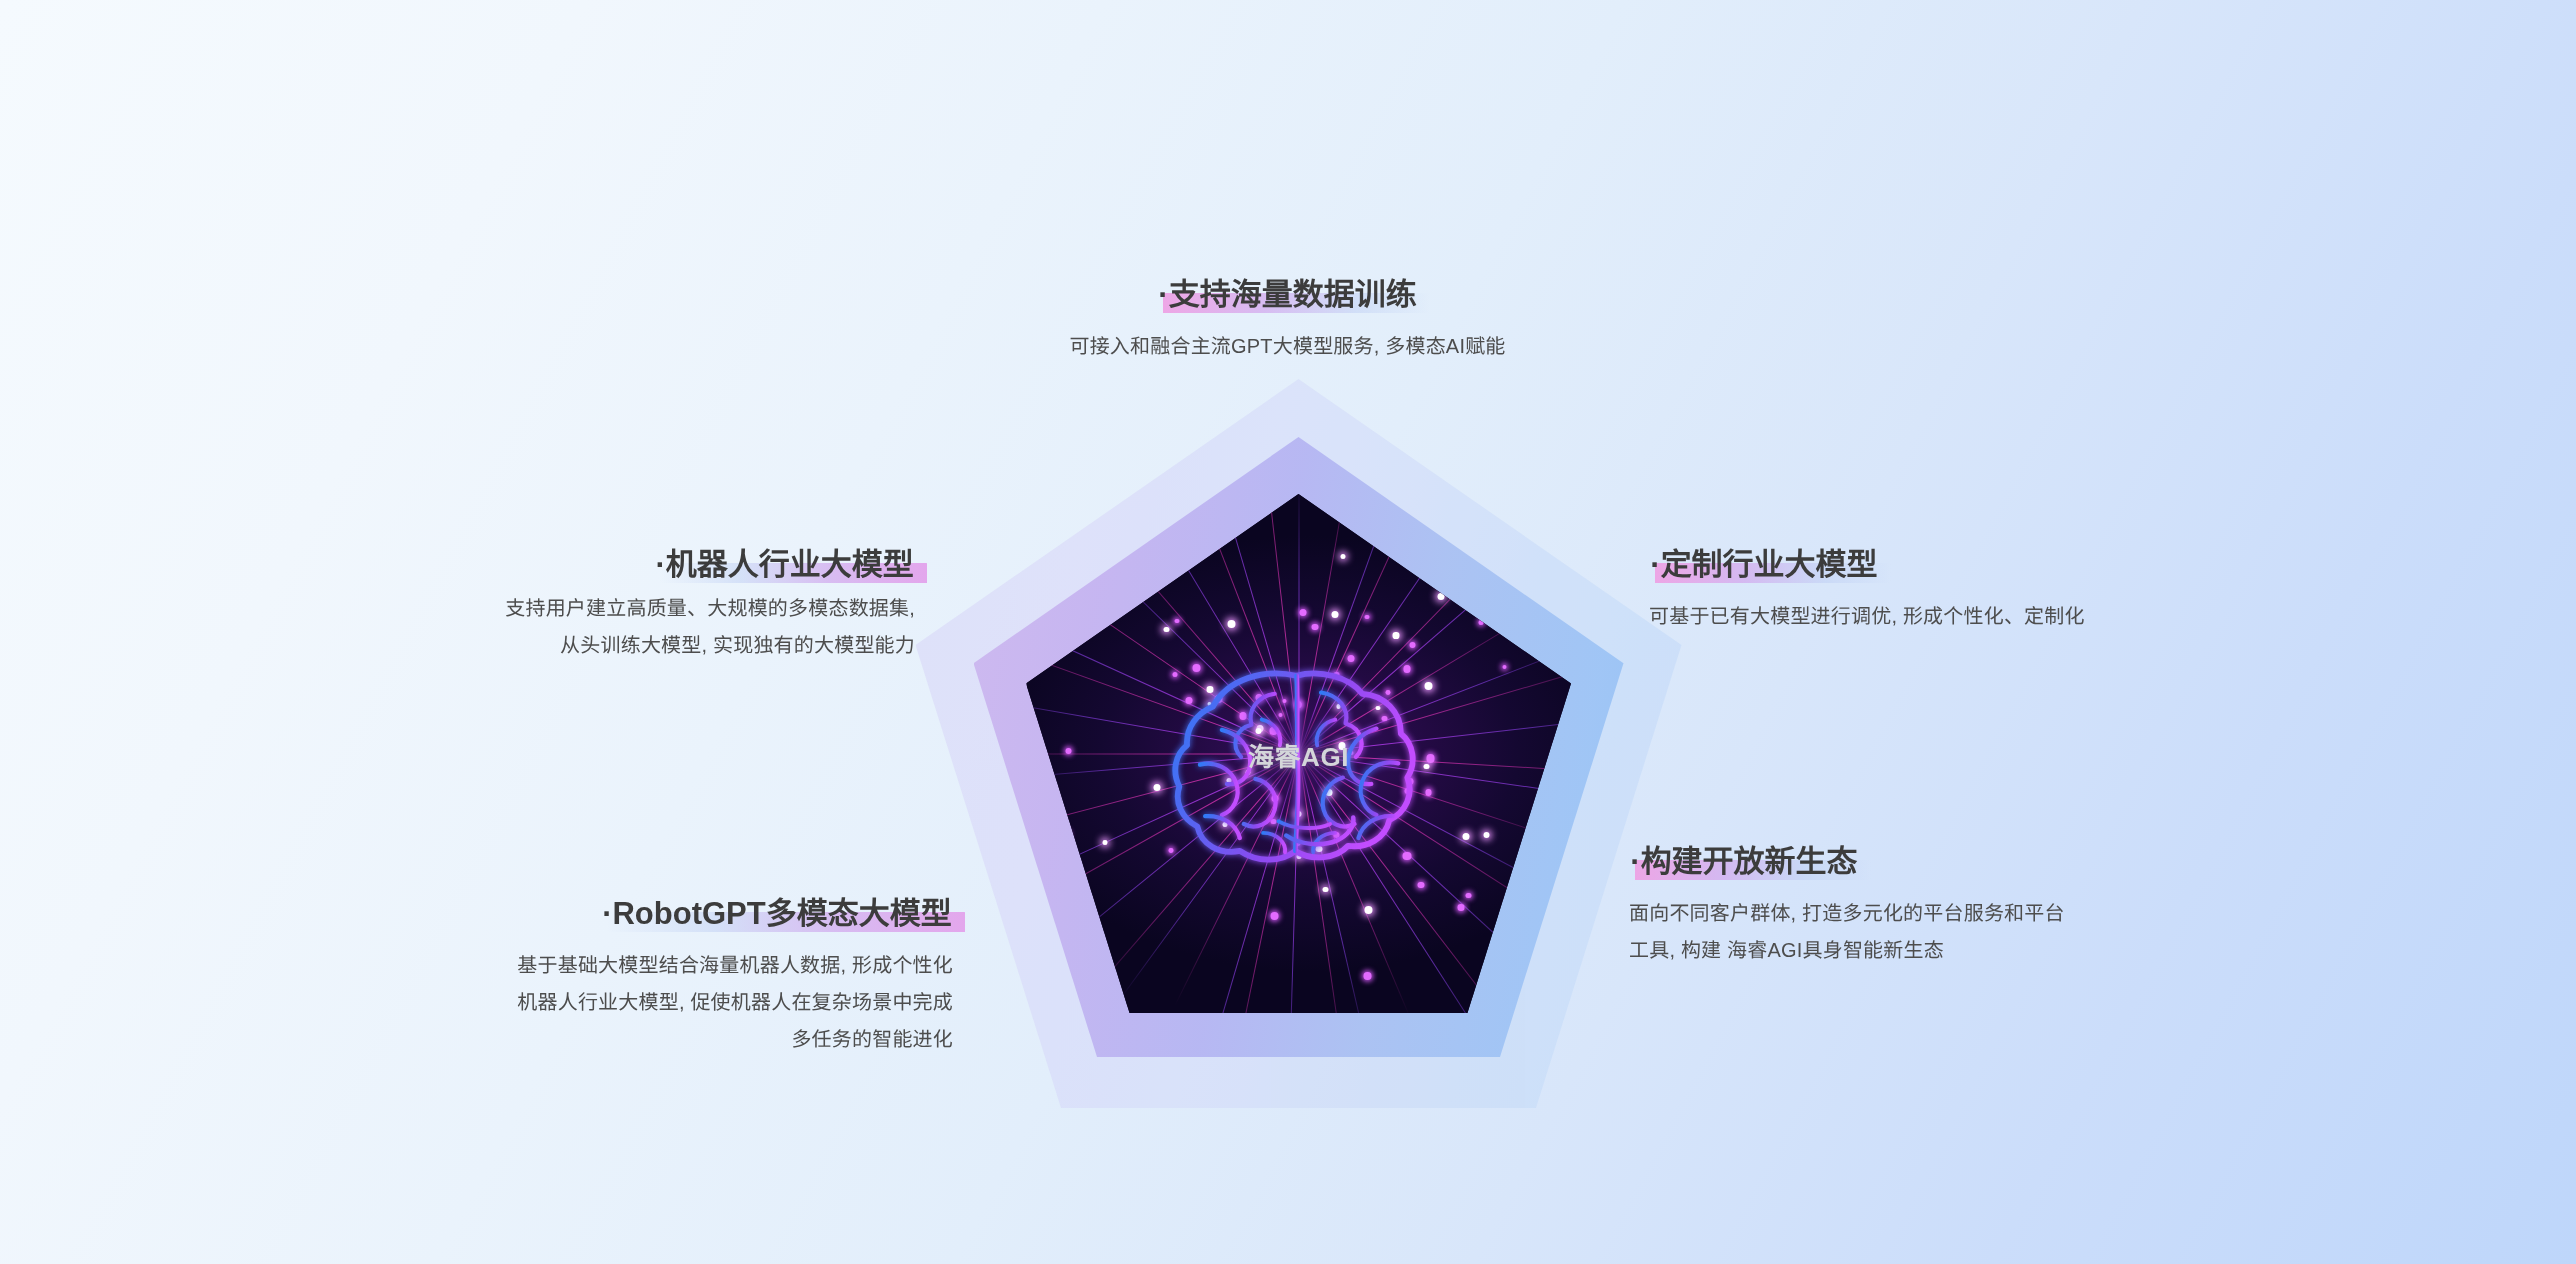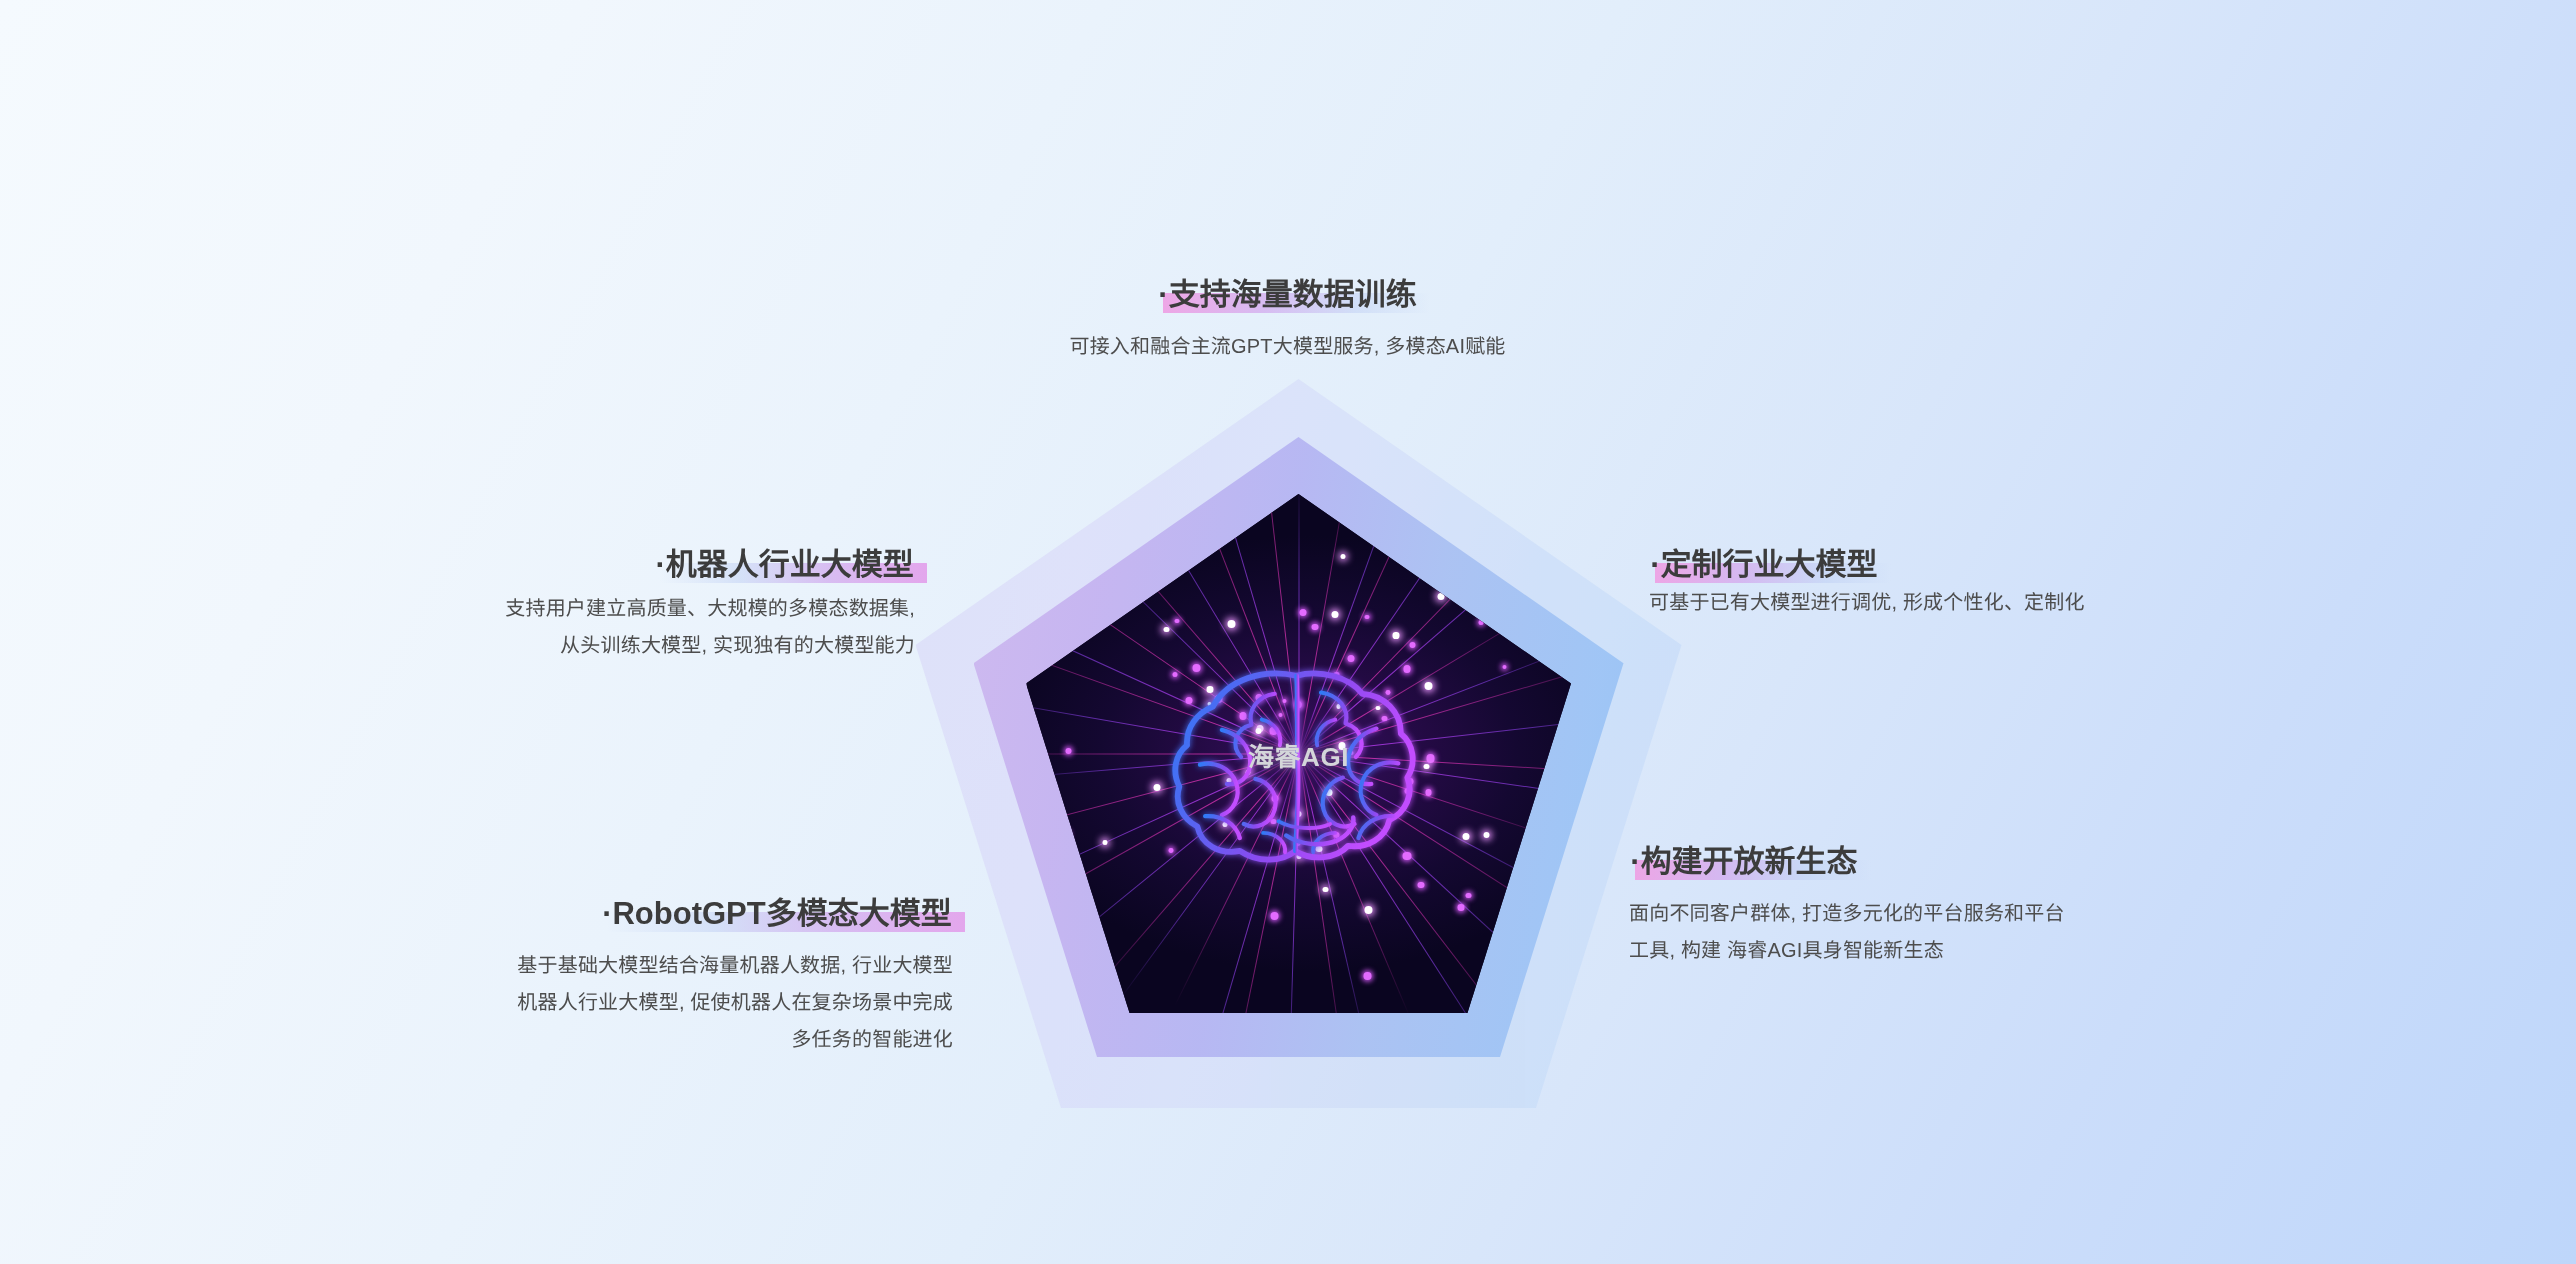--- a/index.html
+++ b/index.html
@@ -186,21 +186,21 @@
   .align-center{ text-align: center; }
 
   
   #feature-top     { left: 721px; top: 276px; width: 1133px; }
   #feature-top .f-desc { margin-top: 14px; }
 
   #feature-left-mid  { left: 116px;  top: 546px;  width: 799px; }
   #feature-left-mid .f-desc { margin-top: 6px; }
 
   #feature-right-mid { left: 1649px; top: 546px;  width: 837px; }
-  #feature-right-mid .f-desc { }
+  #feature-right-mid .f-desc { margin-top: 14px; }
 
   #feature-left-bot  { left: 116px;  top: 895px; width: 837px; }
   #feature-left-bot .f-desc { margin-top: 14px; }
 
   #feature-right-bot { left: 1629px; top: 843px; width: 850px; }
   #feature-right-bot .f-desc { margin-top: 14px; }
 </style>
 </head>
 <body>
 
@@ -413,21 +413,21 @@
       <div>可基于已有大模型进行调优, 形成个性化、定制化</div>
     </div>
   </div>
 
   <div class="feature align-right" id="feature-left-bot">
     <div class="f-head">
       <span class="hl hl-rtl"></span>
       <span>·</span><span>RobotGPT多模态大模型</span>
     </div>
     <div class="f-desc">
-      <div>基于基础大模型结合海量机器人数据, 行业大模型</div>
+      <div>基于基础大模型结合海量机器人数据, 形成个性化</div>
       <div>机器人行业大模型, 促使机器人在复杂场景中完成</div>
       <div>多任务的智能进化</div>
     </div>
   </div>
 
   <div class="feature align-left" id="feature-right-bot">
     <div class="f-head">
       <span class="hl hl-ltr"></span>
       <span>·</span><span>构建开放新生态</span>
     </div>

